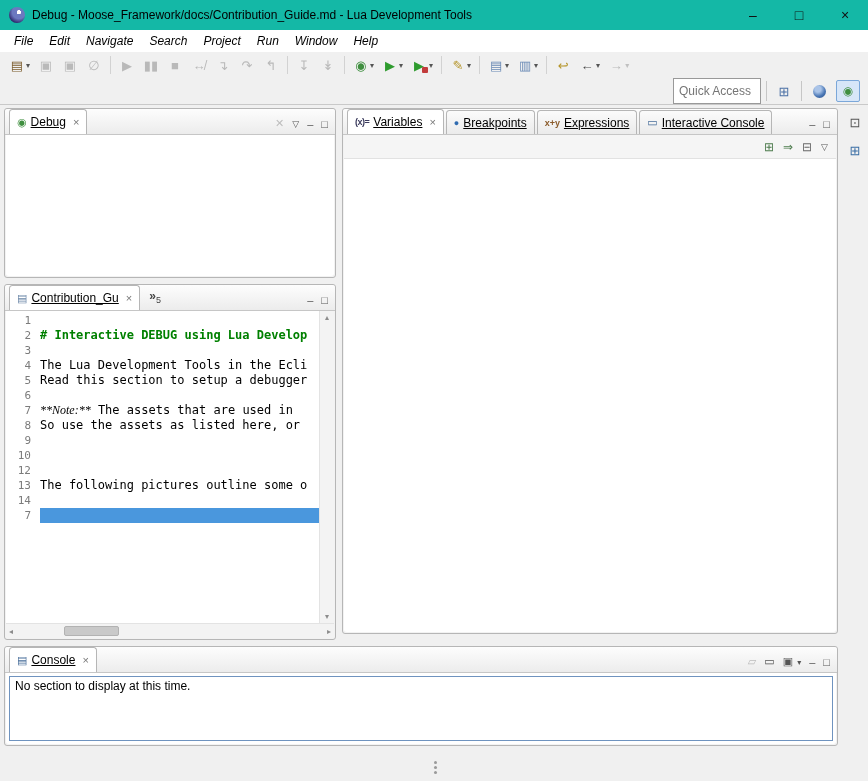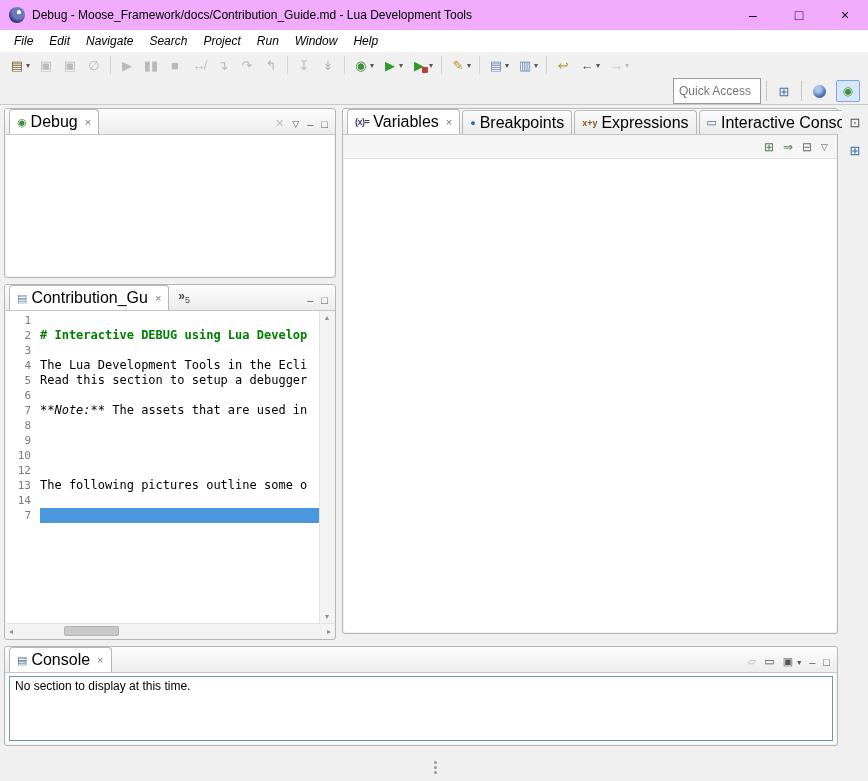--- a/index.html
+++ b/index.html
@@ -1,21 +1,21 @@
 <!DOCTYPE html>
 <html style="--header-green: #008000; --selection-blue: #4a97dd; --focus-border: #6f93bf; --debug-green: #3f8f3f; --run-green: #2e9b2e;"><head>
 <meta charset="utf-8">
 <style>
   * { margin:0; padding:0; box-sizing:border-box; }
   html,body { width:868px; height:781px; overflow:hidden; }
   body { font-family:"Liberation Sans", sans-serif; font-size:12px; background:#f0f0f0; color:#000; position:relative; }
   button { background:none; border:none; font:inherit; color:inherit; cursor:default; }
 
   
-  .titlebar { height:30px; background:#f0abfc; display:flex; align-items:center; }
+  .titlebar { height:30px; background:#14b8a6; display:flex; align-items:center; }
   .app-icon { width:16px; height:16px; border-radius:50%; margin:0 7px 0 9px; flex:0 0 auto;
     background:radial-gradient(circle at 62% 32%, #ffffff 0 14%, #6b79c0 15% 45%, #241a5e 80%); }
   .title-text { flex:1; font-size:12px; white-space:nowrap; overflow:hidden; }
   .win-btn { width:46px; height:30px; font-size:14px; line-height:30px; text-align:center; color:#111; }
 
   
   .menubar { height:22px; background:#ffffff; display:flex; align-items:center; padding-left:6px; }
   .mitem { padding:3px 8px;font-style:italic; }
 
   
@@ -41,21 +41,21 @@
   .bugicon { color:var(--debug-green); font-size:12px; }
 
   
   .panel { position:absolute; background:#f2f2f2; border:1px solid #b6b6b6; border-radius:3px; }
   .tabbar { height:26px; display:flex; align-items:flex-end; background:linear-gradient(#fdfdfd,#ececec);
     border-bottom:1px solid #c6c6c6; border-radius:3px 3px 0 0; padding-left:2px; }
   .tab { display:flex; align-items:center; gap:4px; height:24px; padding:0 7px; margin-left:2px;
     border:1px solid #b6b6b6; border-bottom:none; border-radius:3.5px 3.5px 0 0;
     background:linear-gradient(#fbfbfb,#ebebeb); white-space:nowrap; }
   .tab.active { background:#ffffff; height:25px; }
-  .tlabel { font-size:16px; }
+  .tlabel { font-size:12px;text-decoration:underline; }
   .close { color:#777; font-size:11px; margin-left:3px; }
   .ticon { font-size:11px; }
   .bug-ticon { color:var(--debug-green); }
   .file-ticon { color:#6b87a8; }
   .vars-ticon { font-size:9px; font-weight:bold; color:#3a3a5c; letter-spacing:-0.5px; }
   .bp-ticon { color:#2f6bb0; font-size:9px; }
   .expr-ticon { font-size:9px; font-weight:bold; color:#8a5a2a; }
   .icons-blue { color:#4a6f9b; }
   .panel-btns { margin-left:auto; display:flex; align-items:center; gap:8px; padding:0 7px 4px 4px; }
   .pico { font-size:11px; color:#555; }
@@ -76,21 +76,21 @@
   #vars-panel .content { top:50px; }
 
   
   .editor-content { display:flex; flex-direction:column; }
   .editor-body { flex:1; display:flex; overflow:hidden; }
   .lines { flex:1; padding-top:2px; font-family:"DejaVu Sans Mono", monospace; font-size:12px; overflow:hidden; }
   .eline { display:flex; height:15px; line-height:15px; }
   .ln { width:34px; flex:0 0 auto; text-align:right; padding-right:9px; color:#7b7b7b; font-size:11px; }
   .lcode { flex:1; white-space:pre; overflow:hidden; }
   .seg-header { color:var(--header-green); font-weight:bold; }
-  .seg-italic { font-style:italic; }
+  .seg-italic { font-style:italic;font-family:Liberation Serif, serif; }
   .eline.sel .lcode { background:var(--selection-blue); }
   .vscroll { width:15px; flex:0 0 auto; background:#f3f3f3; border-left:1px solid #e3e3e3;
     display:flex; flex-direction:column; justify-content:space-between; align-items:center; padding:2px 0; }
   .hscroll { height:15px; flex:0 0 auto; background:#f3f3f3; border-top:1px solid #e3e3e3;
     display:flex; align-items:center; justify-content:space-between; padding:0 3px; position:relative; }
   .sarrow { font-size:8px; color:#8c8c8c; }
   .hthumb { position:absolute; left:58px; width:55px; top:2px; bottom:2px; background:#c9c9c9;
     border:1px solid #b2b2b2; border-radius:2px; }
   .tab-overflow { align-self:center; margin-left:9px; color:#444; font-weight:bold; font-size:12px; }
   .ocount { font-size:9px; vertical-align:sub; font-weight:normal; }
@@ -323,20 +323,21 @@
           <div class="eline">
             <span class="ln">6</span>
             <span class="lcode"></span>
           </div>
           <div class="eline">
             <span class="ln">7</span>
             <span class="lcode"><span class="seg-italic">**Note:**</span><span> The assets that are used in</span></span>
           </div>
           <div class="eline">
             <span class="ln">8</span>
+            <span class="lcode"><span>So use the assets as listed here, or </span></span>
           </div>
           <div class="eline">
             <span class="ln">9</span>
             <span class="lcode"></span>
           </div>
           <div class="eline">
             <span class="ln">10</span>
             <span class="lcode"></span>
           </div>
           <div class="eline">

